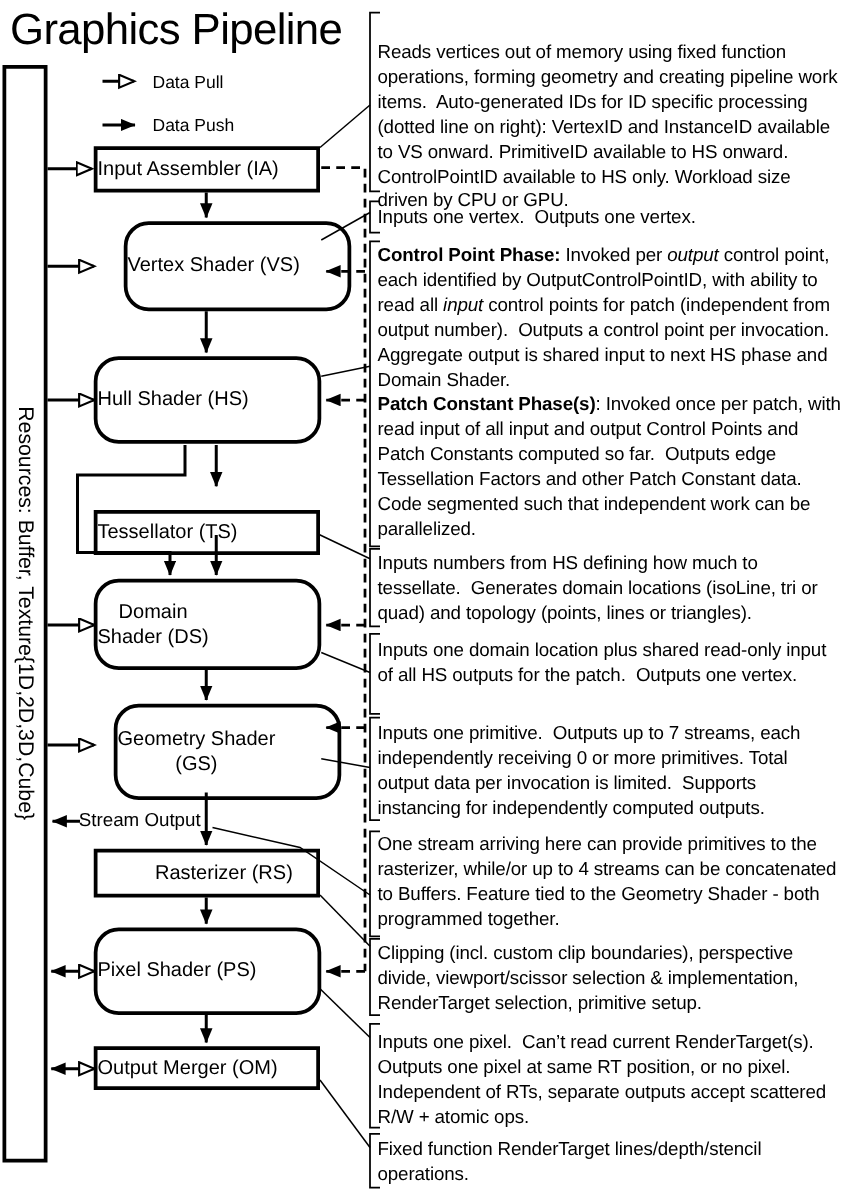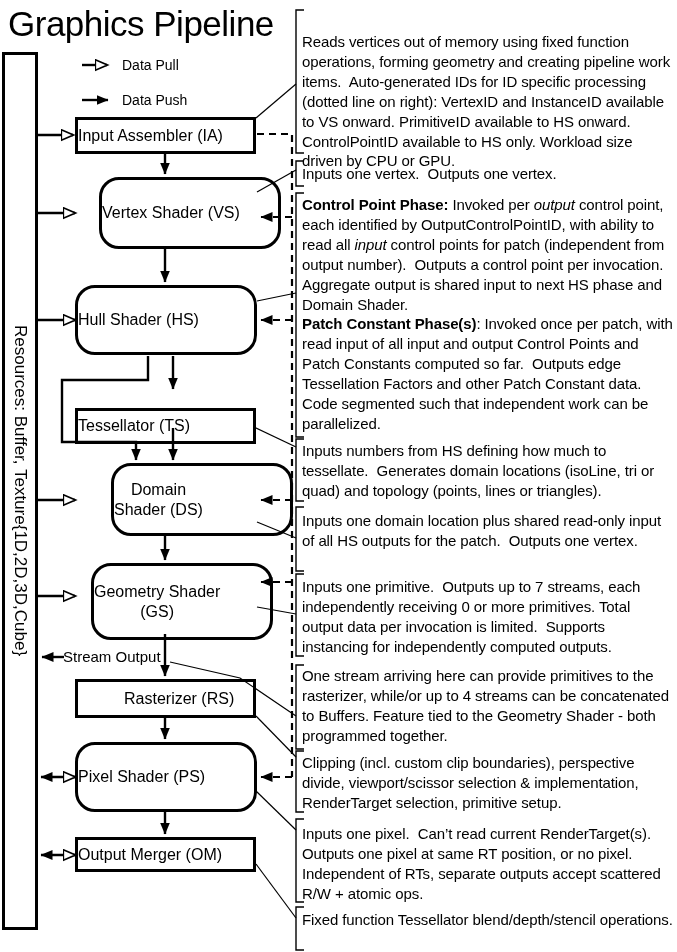--- a/index.html
+++ b/index.html
@@ -48,41 +48,41 @@
   <div class="legend-label" style="left:122px;top:92px;">Data Push</div>
 
   <div id="resources-bar">
     <span class="vtext">Resources: Buffer, Texture{1D,2D,3D,Cube}</span>
   </div>
 
   <div class="stage" style="left:75px;top:117px;width:181px;height:37px;"><span>Input Assembler (IA)</span></div>
   <div class="stage rounded" style="left:75px;top:177px;width:182px;height:72px;margin-left:24px;"><span>Vertex Shader (VS)</span></div>
   <div class="stage rounded" style="left:75px;top:285px;width:182px;height:70px;"><span>Hull Shader (HS)</span></div>
   <div class="stage" style="left:75px;top:392px;width:181px;height:36px;margin-top:16px;"><span>Tessellator (TS)</span></div>
-  <div class="stage rounded" style="left:75px;top:463px;width:182px;height:73px;margin-left:36px;"><span>Domain
+  <div class="stage rounded" style="left:75px;top:463px;width:182px;height:73px;"><span>Domain
 Shader (DS)</span></div>
   <div class="stage rounded" style="left:91px;top:563px;width:182px;height:77px;"><span>Geometry Shader
 (GS)</span></div>
   <div class="stage" style="left:75px;top:679px;width:181px;height:39px;padding-left:46px;"><span>Rasterizer (RS)</span></div>
   <div class="stage rounded" style="left:75px;top:742px;width:182px;height:70px;"><span>Pixel Shader (PS)</span></div>
   <div class="stage" style="left:75px;top:837px;width:181px;height:35px;"><span>Output Merger (OM)</span></div>
 
   <div id="stream-output-label">Stream Output</div>
 
   <div class="note" style="top:12px;margin-top:20px;">Reads vertices out of memory using fixed function operations, forming geometry and creating pipeline work items.  Auto-generated IDs for ID specific processing (dotted line on right): VertexID and InstanceID available to VS onward. PrimitiveID available to HS onward.  ControlPointID available to HS only. Workload size driven by CPU or GPU.</div>
   <div class="note" style="top:164px;">Inputs one vertex.  Outputs one vertex.</div>
   <div class="note" style="top:195px;"><b>Control Point Phase:</b> Invoked per <i>output</i> control point, each identified by OutputControlPointID, with ability to read all <i>input</i> control points for patch (independent from output number).  Outputs a control point per invocation.  Aggregate output is shared input to next HS phase and Domain Shader.
 <b>Patch Constant Phase(s)</b>: Invoked once per patch, with read input of all input and output Control Points and Patch Constants computed so far.  Outputs edge Tessellation Factors and other Patch Constant data.  Code segmented such that independent work can be parallelized.</div>
   <div class="note" style="top:441px;">Inputs numbers from HS defining how much to tessellate.  Generates domain locations (isoLine, tri or quad) and topology (points, lines or triangles).</div>
   <div class="note" style="top:511px;">Inputs one domain location plus shared read-only input of all HS outputs for the patch.  Outputs one vertex.</div>
   <div class="note" style="top:577px;">Inputs one primitive.  Outputs up to 7 streams, each independently receiving 0 or more primitives. Total output data per invocation is limited.  Supports instancing for independently computed outputs.</div>
   <div class="note" style="top:666px;">One stream arriving here can provide primitives to the rasterizer, while/or up to 4 streams can be concatenated to Buffers. Feature tied to the Geometry Shader - both programmed together.</div>
   <div class="note" style="top:753px;">Clipping (incl. custom clip boundaries), perspective divide, viewport/scissor selection &amp; implementation, RenderTarget selection, primitive setup.</div>
   <div class="note" style="top:824px;">Inputs one pixel.  Can’t read current RenderTarget(s). Outputs one pixel at same RT position, or no pixel.  Independent of RTs, separate outputs accept scattered R/W + atomic ops.</div>
-  <div class="note" style="top:910px;">Fixed function Tessellator blend/depth/stencil operations.</div>
+  <div class="note" style="top:910px;">Fixed function RenderTarget lines/depth/stencil operations.</div>
 
   <svg id="svg-overlay" width="677" height="952" viewBox="0 0 677 952">
     <defs>
       <marker id="mF" markerWidth="13" markerHeight="11" refX="11.5" refY="5" orient="auto-start-reverse" markerUnits="userSpaceOnUse">
         <path d="M0,0 L12,5 L0,10 z" fill="#000"></path>
       </marker>
       <marker id="mO" markerWidth="15" markerHeight="13" refX="12.5" refY="6" orient="auto" markerUnits="userSpaceOnUse">
         <path d="M0.8,0.8 L13,6 L0.8,11.2 z" fill="#fff" stroke="#000" stroke-width="1.7"></path>
       </marker>
     </defs>

